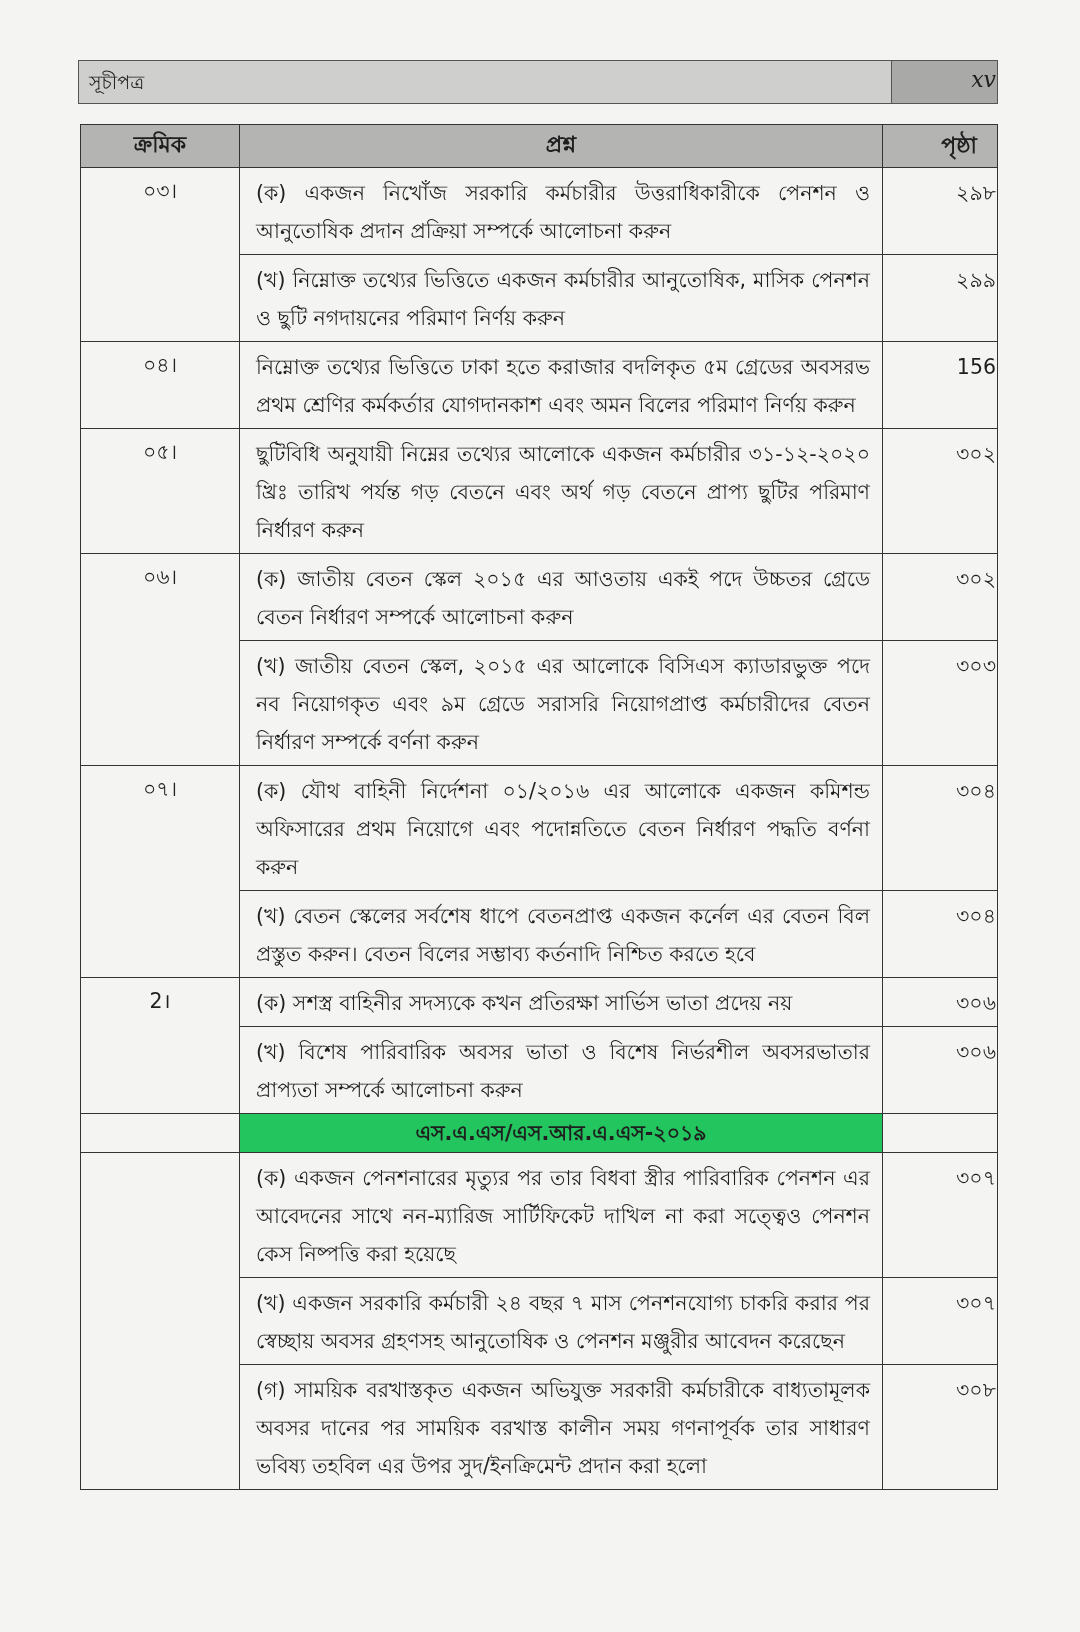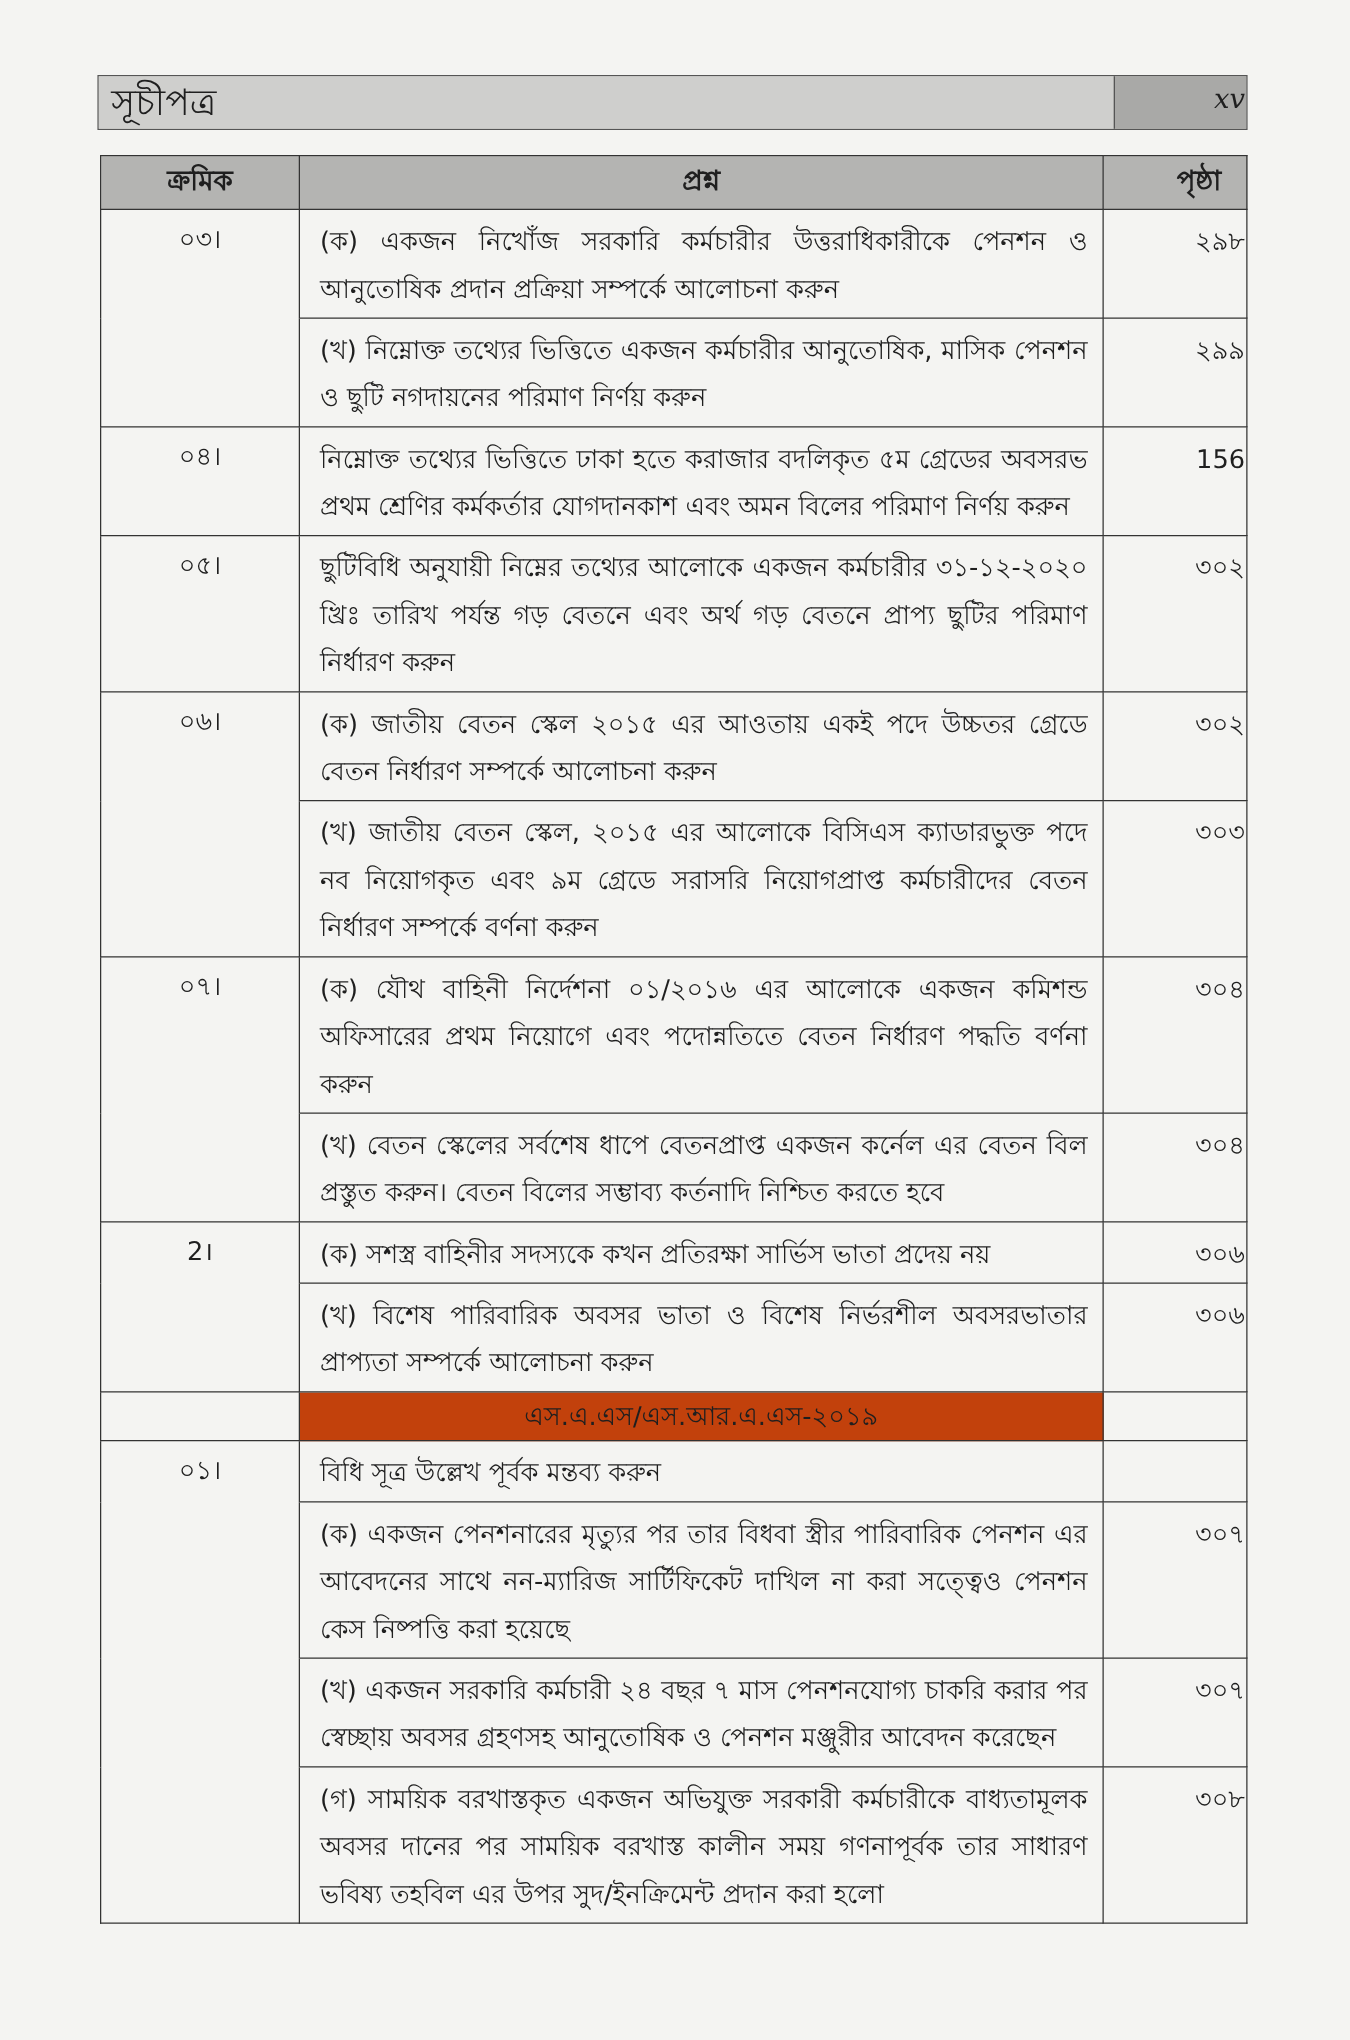--- a/index.html
+++ b/index.html
@@ -9,21 +9,21 @@
     font-family:"DejaVu Sans", sans-serif;
     color:#1f1f1f;
     position:relative;
   }
   .header-bar {
     position:absolute; left:78px; top:60px; width:920px; height:44px;
     border:1.5px solid #555; background:#c9c9c7; display:flex;
     box-sizing:border-box;
   }
   .header-title {
-    flex:1; font-size:29px; padding:6px 10px; line-height:30px;
+    flex:1; font-size:19px; padding:6px 10px; line-height:30px;
     background:#cfcfcd;
   }
   .header-page {
     width:106px; border-left:1.5px solid #555; background:#a9a9a7;
     text-align:right; padding:6px 1px; box-sizing:border-box;
     font-family:"DejaVu Serif", serif; font-style:italic; font-size:22px;
   }
   table.toc {
     position:absolute; left:80px; top:124px; width:918px;
     border-collapse:collapse; font-size:20.5px;
@@ -31,21 +31,21 @@
   table.toc td, table.toc th {
     border:1.5px solid #333; vertical-align:top;
   }
   table.toc th {
     background:#b4b4b2; font-weight:bold; font-size:22px;
     height:38px; padding:2px 20px;
   }
   .c-sl { width:118px; text-align:center; padding-top:8px; }
   .c-q  { padding:6px 12px 4px 16px; line-height:38px; text-align:justify; }
   .c-pg { width:74px; text-align:right; padding-top:6px; line-height:38px; }
-  tr.section td.sec { background:#c2410c; text-align:center; font-weight:normal; padding:4px; line-height:30px; }
+  tr.section td.sec { background:#22c55e; text-align:center; font-weight:bold; padding:4px; line-height:30px; }
   .noborder-top td.c-sl { border-top:none; }
   .noborder-bot td.c-sl { border-bottom:none;margin-left:16px; }
 </style>
 </head>
 <body>
 
 <div class="header-bar">
   <div class="header-title">সূচীপত্র</div>
   <div class="header-page">xv</div>
 </div>
@@ -107,25 +107,20 @@
     <tr class="noborder-top">
       <td class="c-sl"></td>
       <td class="c-q">(খ) বিশেষ পারিবারিক অবসর ভাতা ও বিশেষ নির্ভরশীল অবসরভাতার প্রাপ্যতা সম্পর্কে আলোচনা করুন</td>
       <td class="c-pg">৩০৬</td>
     </tr>
     <tr class="section">
       <td class="c-sl"></td>
       <td class="sec">এস.এ.এস/এস.আর.এ.এস-২০১৯</td>
       <td class="c-pg"></td>
     </tr>
-    <tr class="noborder-bot">
-      <td class="c-sl">০১।</td>
-      <td class="c-q">বিধি সূত্র উল্লেখ পূর্বক মন্তব্য করুন</td>
-      <td class="c-pg"></td>
-    </tr>
     <tr class="noborder-top noborder-bot">
       <td class="c-sl"></td>
       <td class="c-q">(ক) একজন পেনশনারের মৃত্যুর পর তার বিধবা স্ত্রীর পারিবারিক পেনশন এর আবেদনের সাথে নন-ম্যারিজ সার্টিফিকেট দাখিল না করা সত্ত্বেও পেনশন কেস নিষ্পত্তি করা হয়েছে</td>
       <td class="c-pg">৩০৭</td>
     </tr>
     <tr class="noborder-top noborder-bot">
       <td class="c-sl"></td>
       <td class="c-q">(খ) একজন সরকারি কর্মচারী ২৪ বছর ৭ মাস পেনশনযোগ্য চাকরি করার পর স্বেচ্ছায় অবসর গ্রহণসহ আনুতোষিক ও পেনশন মঞ্জুরীর আবেদন করেছেন</td>
       <td class="c-pg">৩০৭</td>
     </tr>

